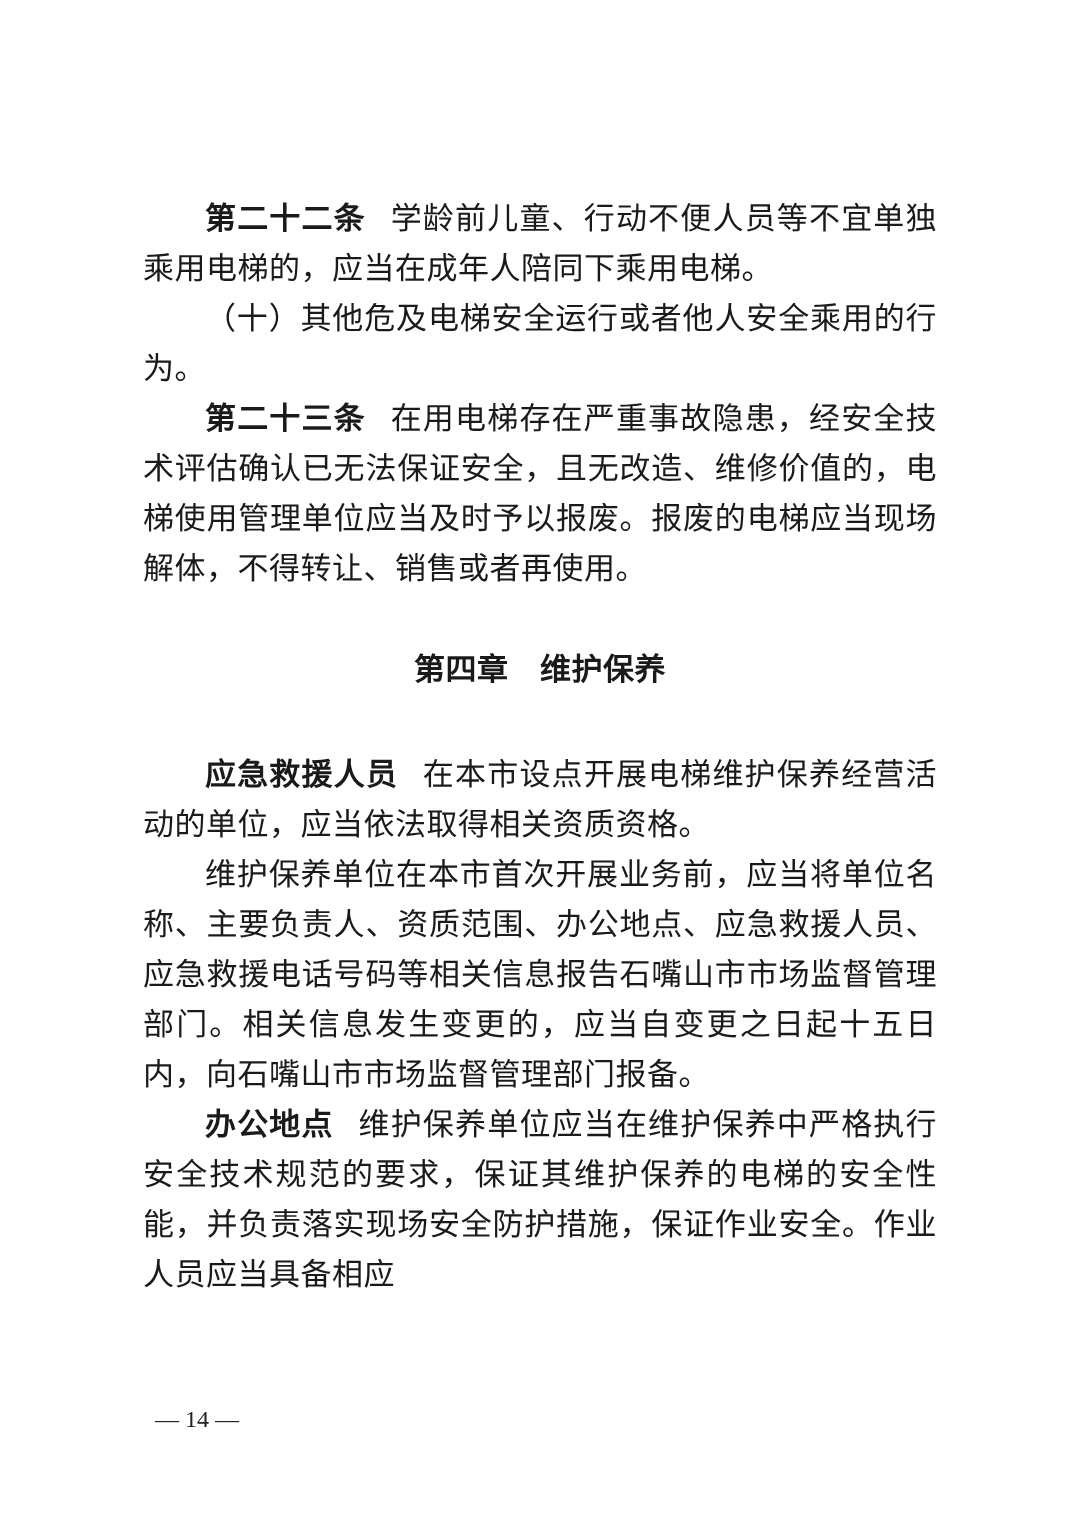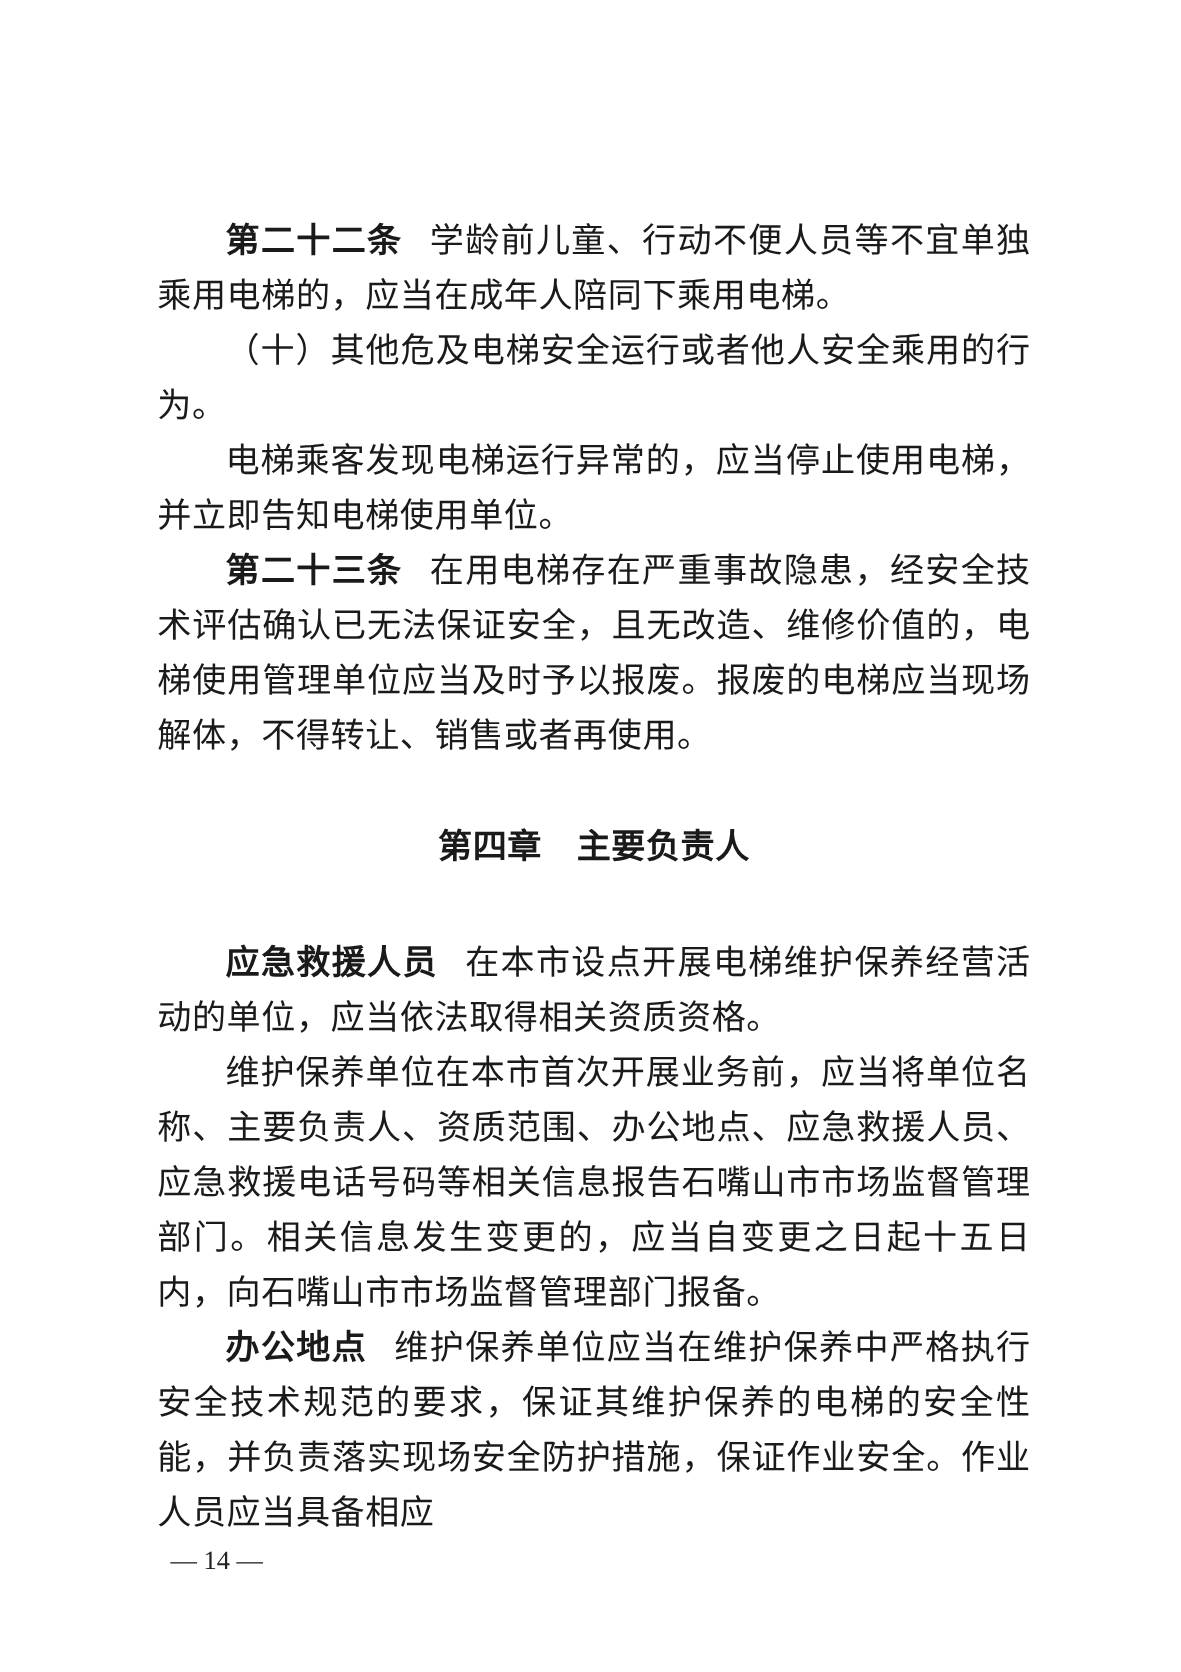--- a/index.html
+++ b/index.html
@@ -55,23 +55,22 @@
     font-family: "Liberation Serif", serif;
     white-space: pre;
   }
 </style>
 </head>
 <body>
 
 <div class="doc-body">
     <p class="para"><span class="lead">第二十二条</span><span>学龄前儿童、行动不便人员等不宜单独乘用电梯的，应当在成年人陪同下乘用电梯。</span></p>
     <p class="para"><span>（十）其他危及电梯安全运行或者他人安全乘用的行为。</span></p>
-    <p class="para"><span>电梯乘客发现电梯运行异常的，应当停止使用电梯，并立即告知电梯使用单位。</span></p>
     <p class="para"><span class="lead">第二十三条</span><span>在用电梯存在严重事故隐患，经安全技术评估确认已无法保证安全，且无改造、维修价值的，电梯使用管理单位应当及时予以报废。报废的电梯应当现场解体，不得转让、销售或者再使用。</span></p>
-    <p class="chapter"><span>第四章　主要负责人</span></p>
+    <p class="chapter"><span>第四章　维护保养</span></p>
     <p class="para"><span class="lead">应急救援人员</span><span>在本市设点开展电梯维护保养经营活动的单位，应当依法取得相关资质资格。</span></p>
     <p class="para"><span>维护保养单位在本市首次开展业务前，应当将单位名称、主要负责人、资质范围、办公地点、应急救援人员、应急救援电话号码等相关信息报告石嘴山市市场监督管理部门。相关信息发生变更的，应当自变更之日起十五日内，向石嘴山市市场监督管理部门报备。</span></p>
     <p class="para"><span class="lead">办公地点</span><span>维护保养单位应当在维护保养中严格执行安全技术规范的要求，保证其维护保养的电梯的安全性能，并负责落实现场安全防护措施，保证作业安全。作业人员应当具备相应</span></p>
   </div>
 
 <div class="page-number">
   <span>— 14 —</span>
 </div>
 
 </body></html>

